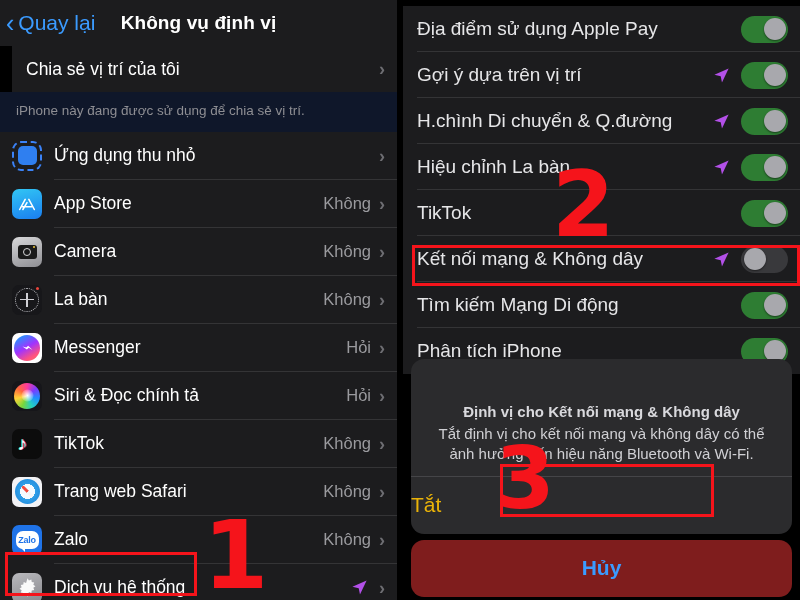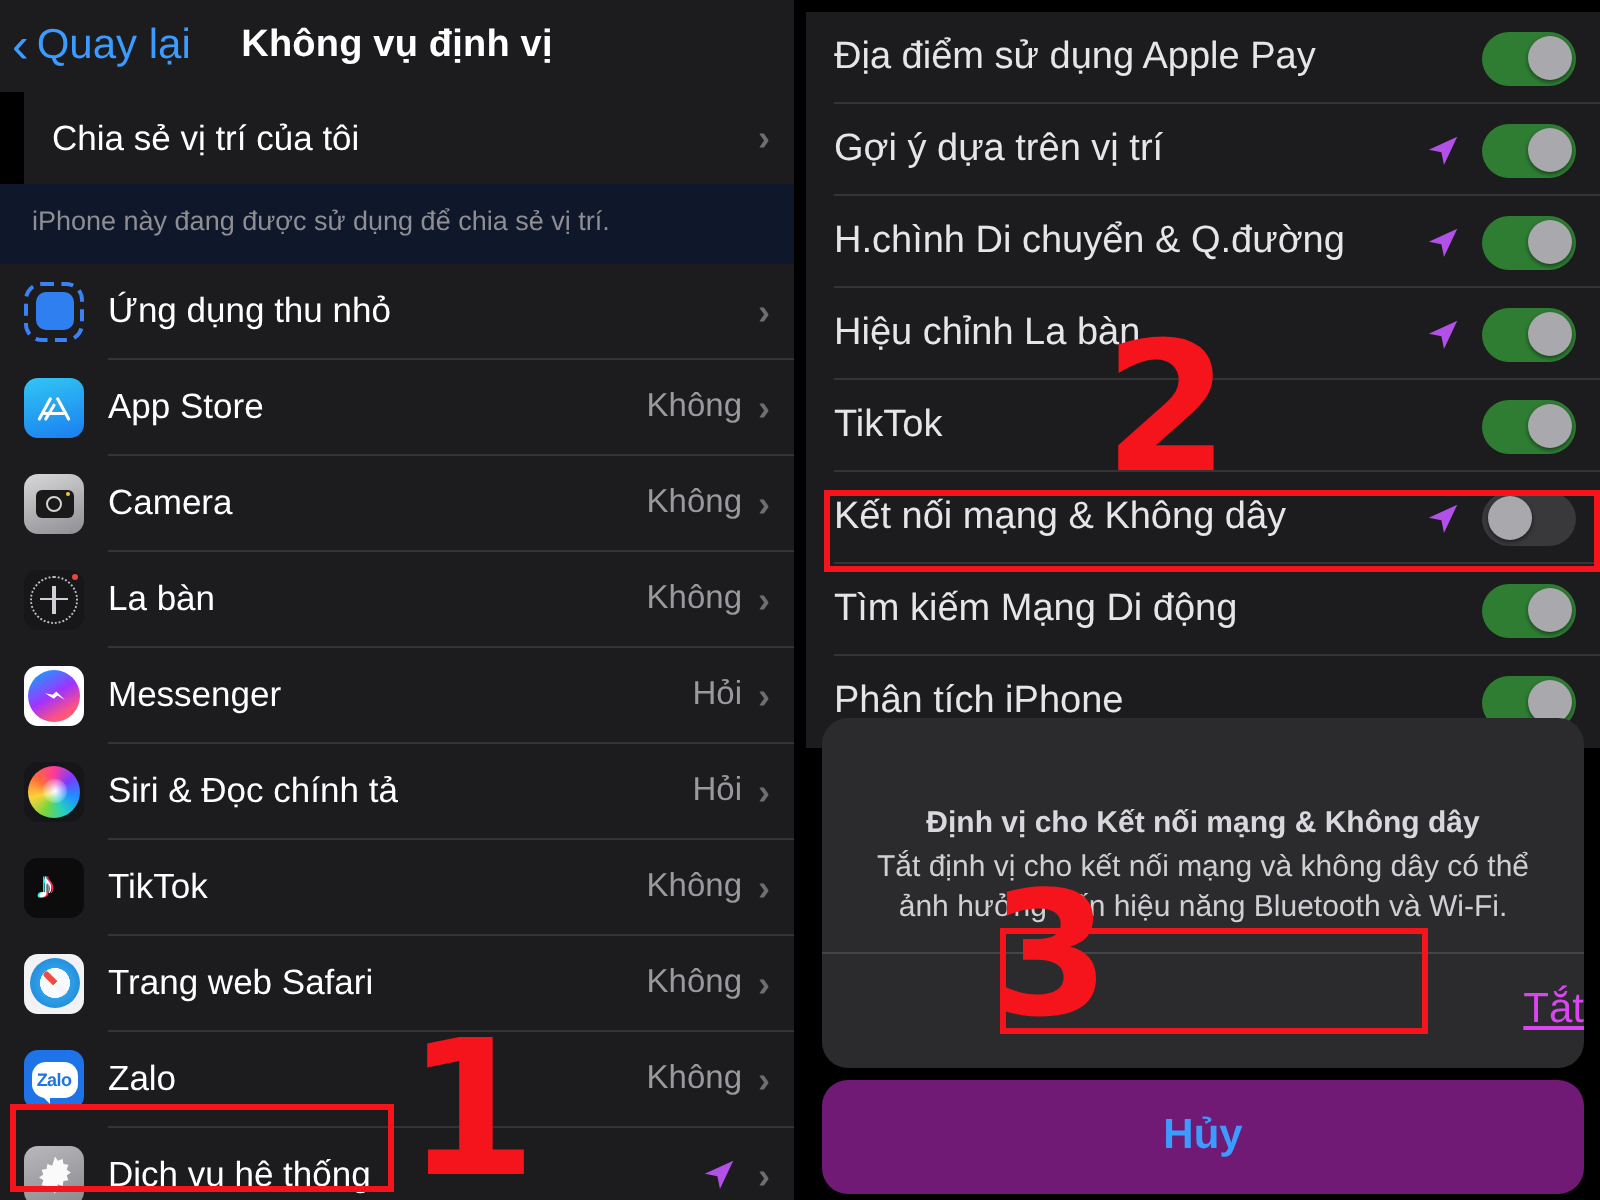--- a/index.html
+++ b/index.html
@@ -166,24 +166,24 @@
     padding:0 8px 3px 8px;
   }
   .sheet {
     background:#2b2b2d; border-radius:13px; overflow:hidden; margin-bottom:6px;
   }
   .sheet-head { padding:12px 16px 12px 16px; text-align:center; }
   .sheet-title { color:#d9d9dd; font-size:15px; font-weight:700; margin-bottom:4px;margin-top:32px; }
   .sheet-msg { color:#d0d0d4; font-size:15px; line-height:1.32; }
   .sheet-div { height:1px; background:#454548; }
   .sheet-btn {
-    text-align:right; color:#d946ef; font-size:21px; padding:16px 0 17px 0;text-decoration:underline;
+    text-align:left; color:#eab308; font-size:21px; padding:16px 0 17px 0;
   }
   .sheet-cancel {
-    background:#701a75; border-radius:13px; text-align:center;
+    background:#7f1d1d; border-radius:13px; text-align:center;
     color:#3b9bff; font-size:21px; font-weight:700; padding:16px 0 17px 0;
   }
 
   
   .redbox { position:absolute; border:3px solid #f5141b; z-index:8; pointer-events:none; }
   .rednum {
     position:absolute; color:#f5141b; font-family:"DejaVu Sans", sans-serif;
     font-weight:700; line-height:1; z-index:9; pointer-events:none;
   }
 </style>

